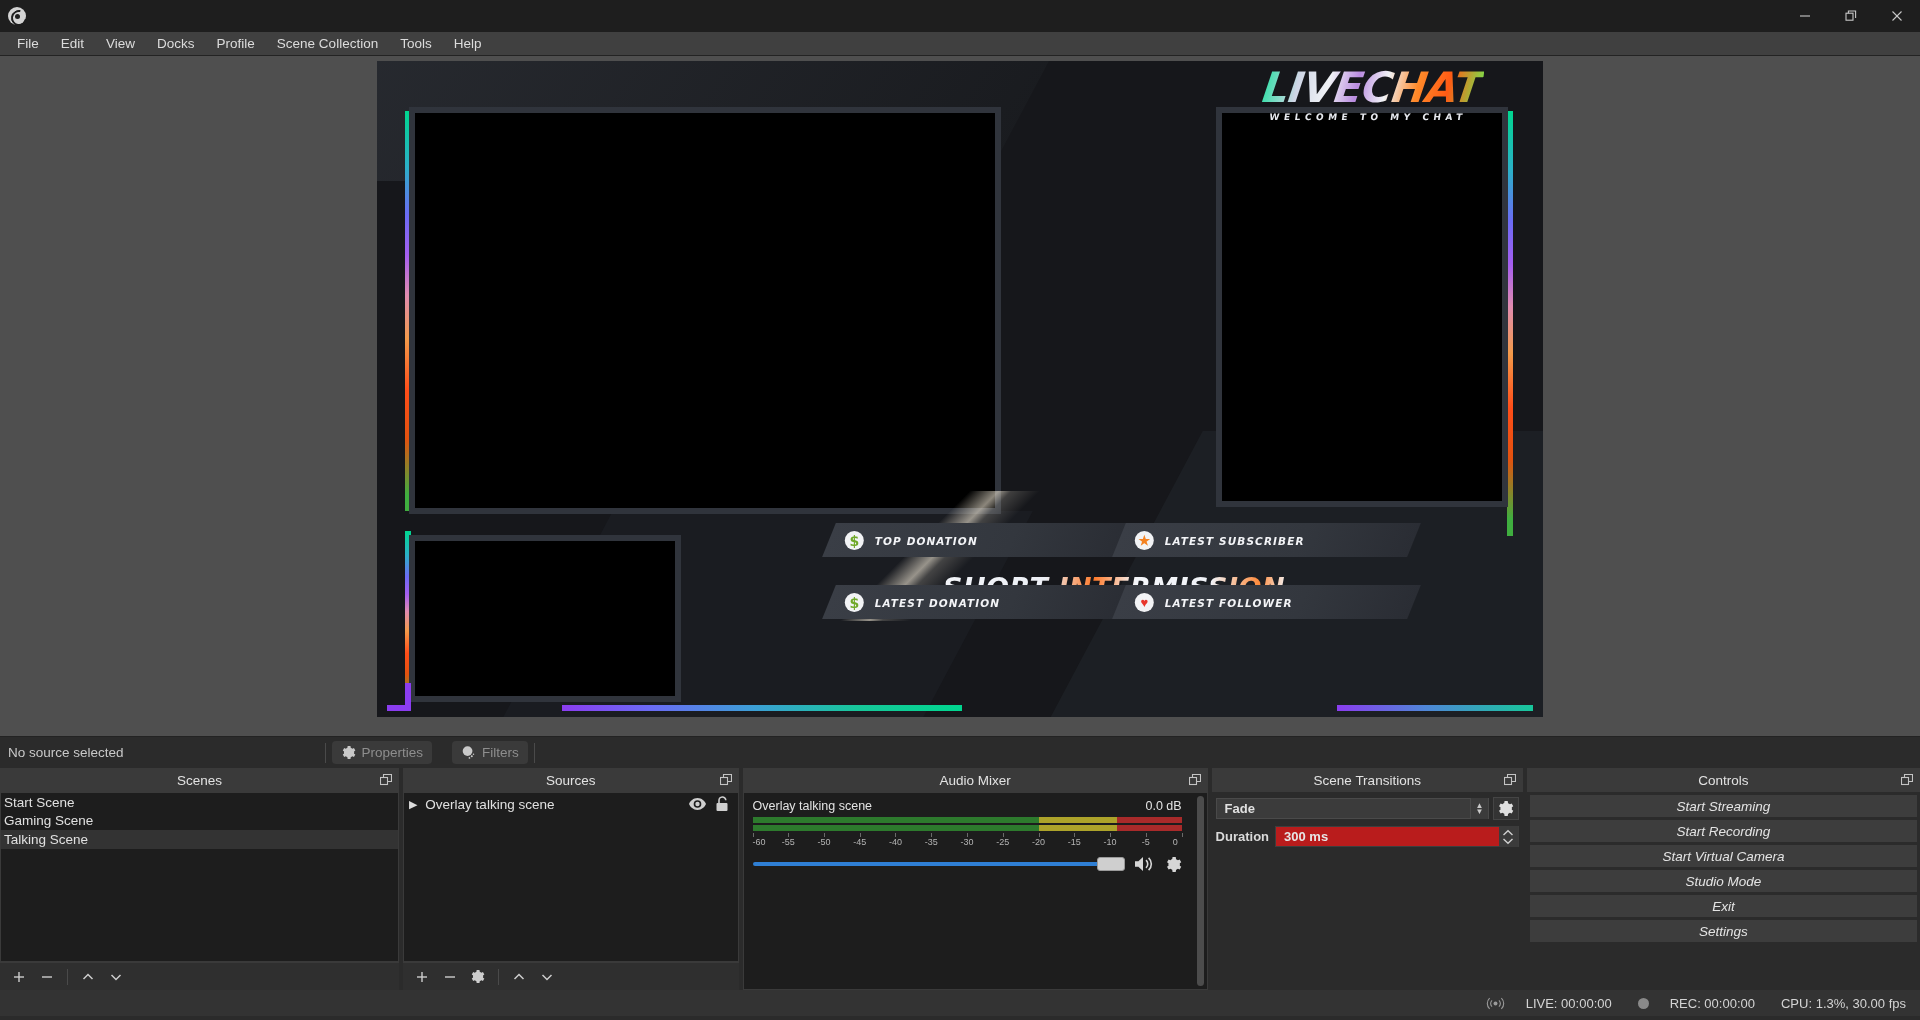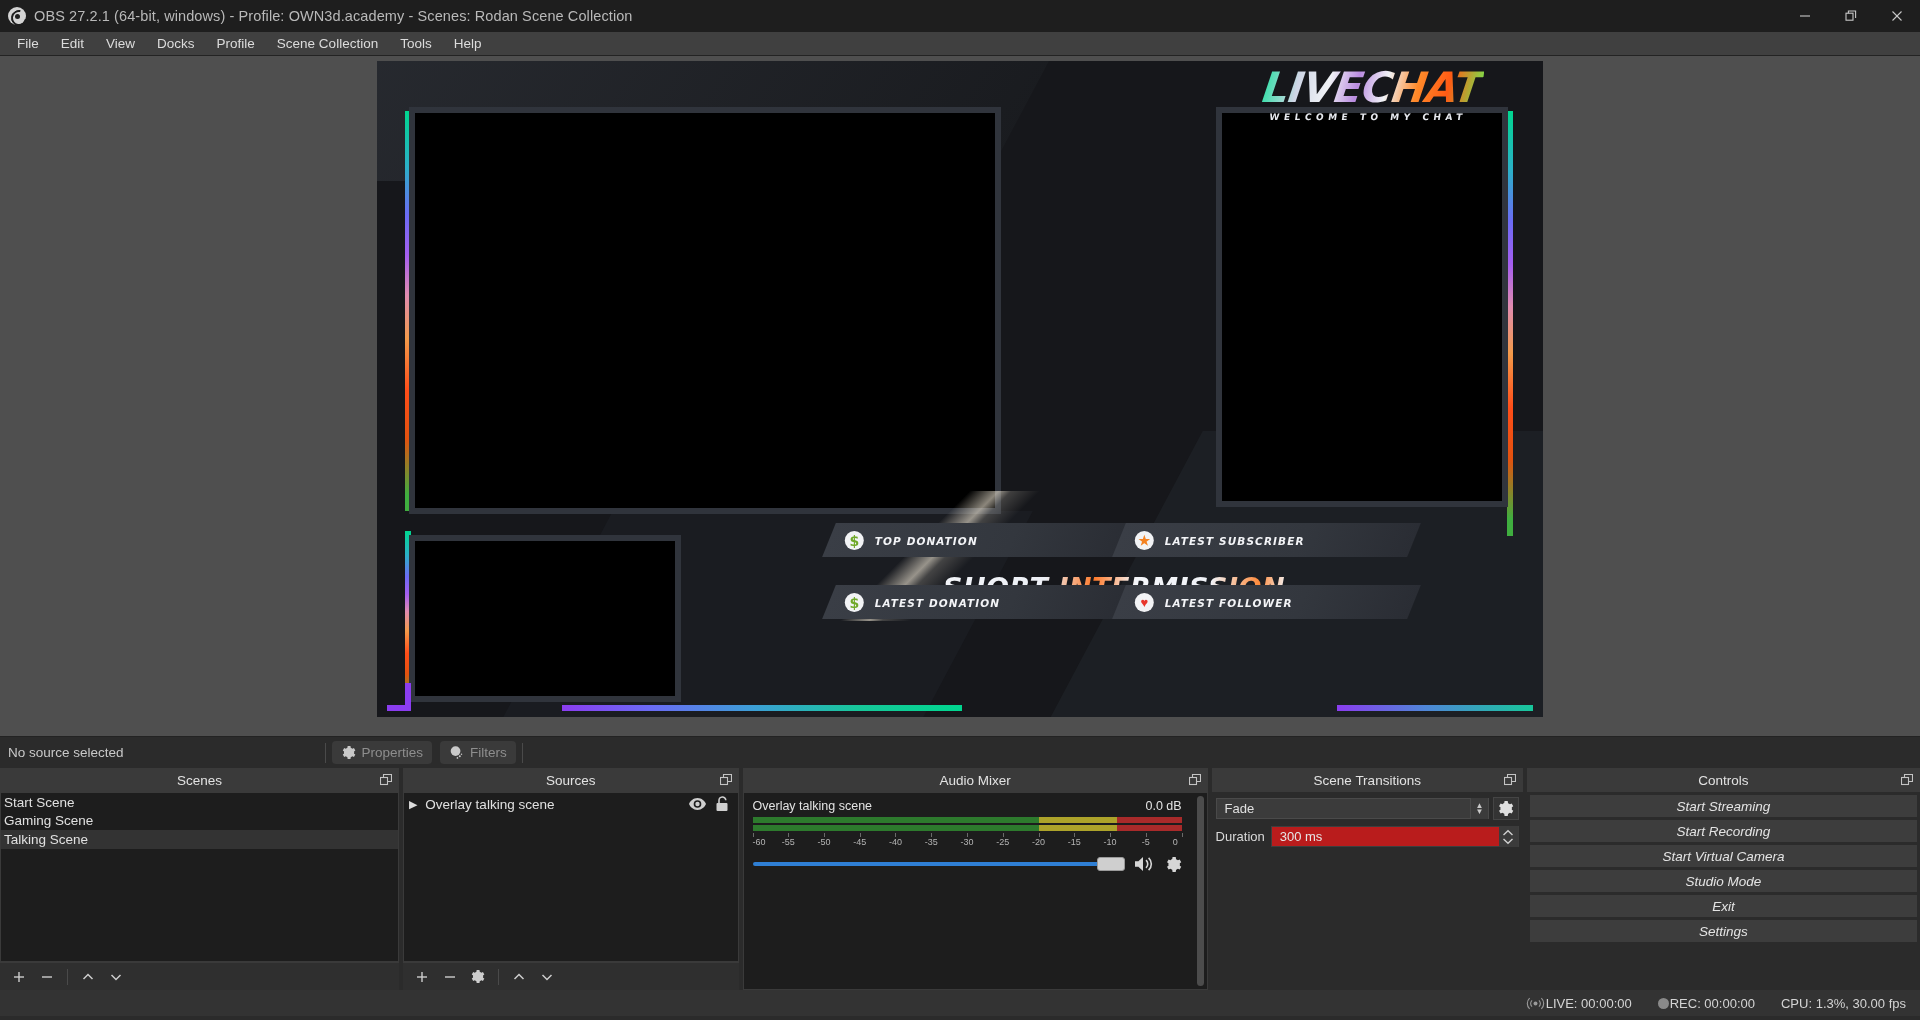--- a/index.html
+++ b/index.html
@@ -290,30 +290,29 @@
     display: flex; align-items: center; justify-content: center;
     color: #e4e4e4; font-size: 13.5px;
   }
 
   
   .statusbar {
     height: 26px; background: #333333; display: flex; align-items: center;
     justify-content: flex-end; gap: 0; padding-right: 14px;
     color: #d4d4d4; font-size: 13px;
   }
-  .st-item { display: flex; align-items: center; gap: 1px; margin-left: 26px; }
+  .st-item { display: flex; align-items: center; gap: 21px; margin-left: 26px; }
   .rec-dot { width: 11px; height: 11px; border-radius: 50%; background: #8a8a8a; }
   .live-ic { color: #9a9a9a; display: flex; }
 </style>
 </head>
 <body>
 
 <div class="titlebar">
   <div class="obs-logo"></div>
-  <div class="title-text">OBS 27.2.1 (64-bit, windows) - Profile: OWN3d.academy - Scenes: Rodan Scene Collection</div>
   <div class="win-controls">
     <div class="win-btn">
       <svg width="12" height="12" viewBox="0 0 12 12">
           <line x1="1" y1="6" x2="11" y2="6" stroke="currentColor" stroke-width="1.1"></line>
         </svg>
     </div>
     <div class="win-btn">
       <svg width="12" height="12" viewBox="0 0 12 12">
         <rect x="1" y="3.2" width="7" height="7" fill="none" stroke="currentColor" stroke-width="1.1"></rect>
         <polyline points="3.4,3.2 3.4,1 10.6,1 10.6,8" fill="none" stroke="currentColor" stroke-width="1.1"></polyline>
@@ -406,21 +405,21 @@
   <div class="tb-sep"></div>
   <div class="tb-btn">
     <span class="ic">
       <svg width="15" height="15" viewBox="0 0 16 16" fill="currentColor">
         <path d="M8 5.2a2.8 2.8 0 100 5.6 2.8 2.8 0 000-5.6zm0 4.1a1.3 1.3 0 110-2.6 1.3 1.3 0 010 2.6z"></path>
         <path d="M14 8c0-.4 0-.8-.1-1.1l1.4-1-1.5-2.6-1.6.7c-.5-.4-1.1-.8-1.8-1L10.1 1H7.1l-.3 1.9c-.6.2-1.2.6-1.7 1l-1.7-.7L1.9 5.8l1.4 1.1C3.2 7.2 3.2 7.6 3.2 8s0 .8.1 1.1l-1.4 1 1.5 2.6 1.7-.7c.5.4 1.1.8 1.7 1L7.1 15h3l.3-1.9c.6-.2 1.2-.6 1.8-1l1.6.7 1.5-2.6-1.4-1c.1-.4.1-.8.1-1.2z"></path>
       </svg>
     </span>
     <span>Properties</span>
   </div>
-  <div class="tb-btn" style="margin-left:8px;">
+  <div class="tb-btn" style="margin-left:20px;">
     <span class="ic">
       <svg width="15" height="15" viewBox="0 0 16 16" fill="currentColor">
         <circle cx="7" cy="6.5" r="5.2"></circle>
         <circle cx="11.5" cy="12" r="1.1"></circle>
         <circle cx="9" cy="13.8" r=".9"></circle>
         <circle cx="13.3" cy="9.8" r=".8"></circle>
       </svg>
     </span>
     <span>Filters</span>
   </div>
@@ -620,21 +619,21 @@
   <div class="dock" style="width:320px;">
     <div class="dock-title">
       <span>Scene Transitions</span>
       <span class="dock-float">
         <svg width="12" height="12" viewBox="0 0 12 12" fill="none" stroke="currentColor" stroke-width="1.1">
           <rect x="0.5" y="3.5" width="7" height="7"></rect>
             <polyline points="3.5,3.5 3.5,0.5 11.5,0.5 11.5,7.5 8,7.5"></polyline>
         </svg>
       </span>
     </div>
-    <div class="dock-body trans-body" style="background:#2b2b2b; border:none;">
+    <div class="dock-body trans-body" style="background:#2b2b2b; border:none;font-weight:bold;">
       <div class="trans-row1">
         <div class="combo">
           <span>Fade</span>
           <span class="combo-arrows">
             <span>▲</span>
               <span>▼</span>
           </span>
         </div>
         <div class="trans-gear">
           <svg width="17" height="17" viewBox="0 0 16 16" fill="currentColor">

